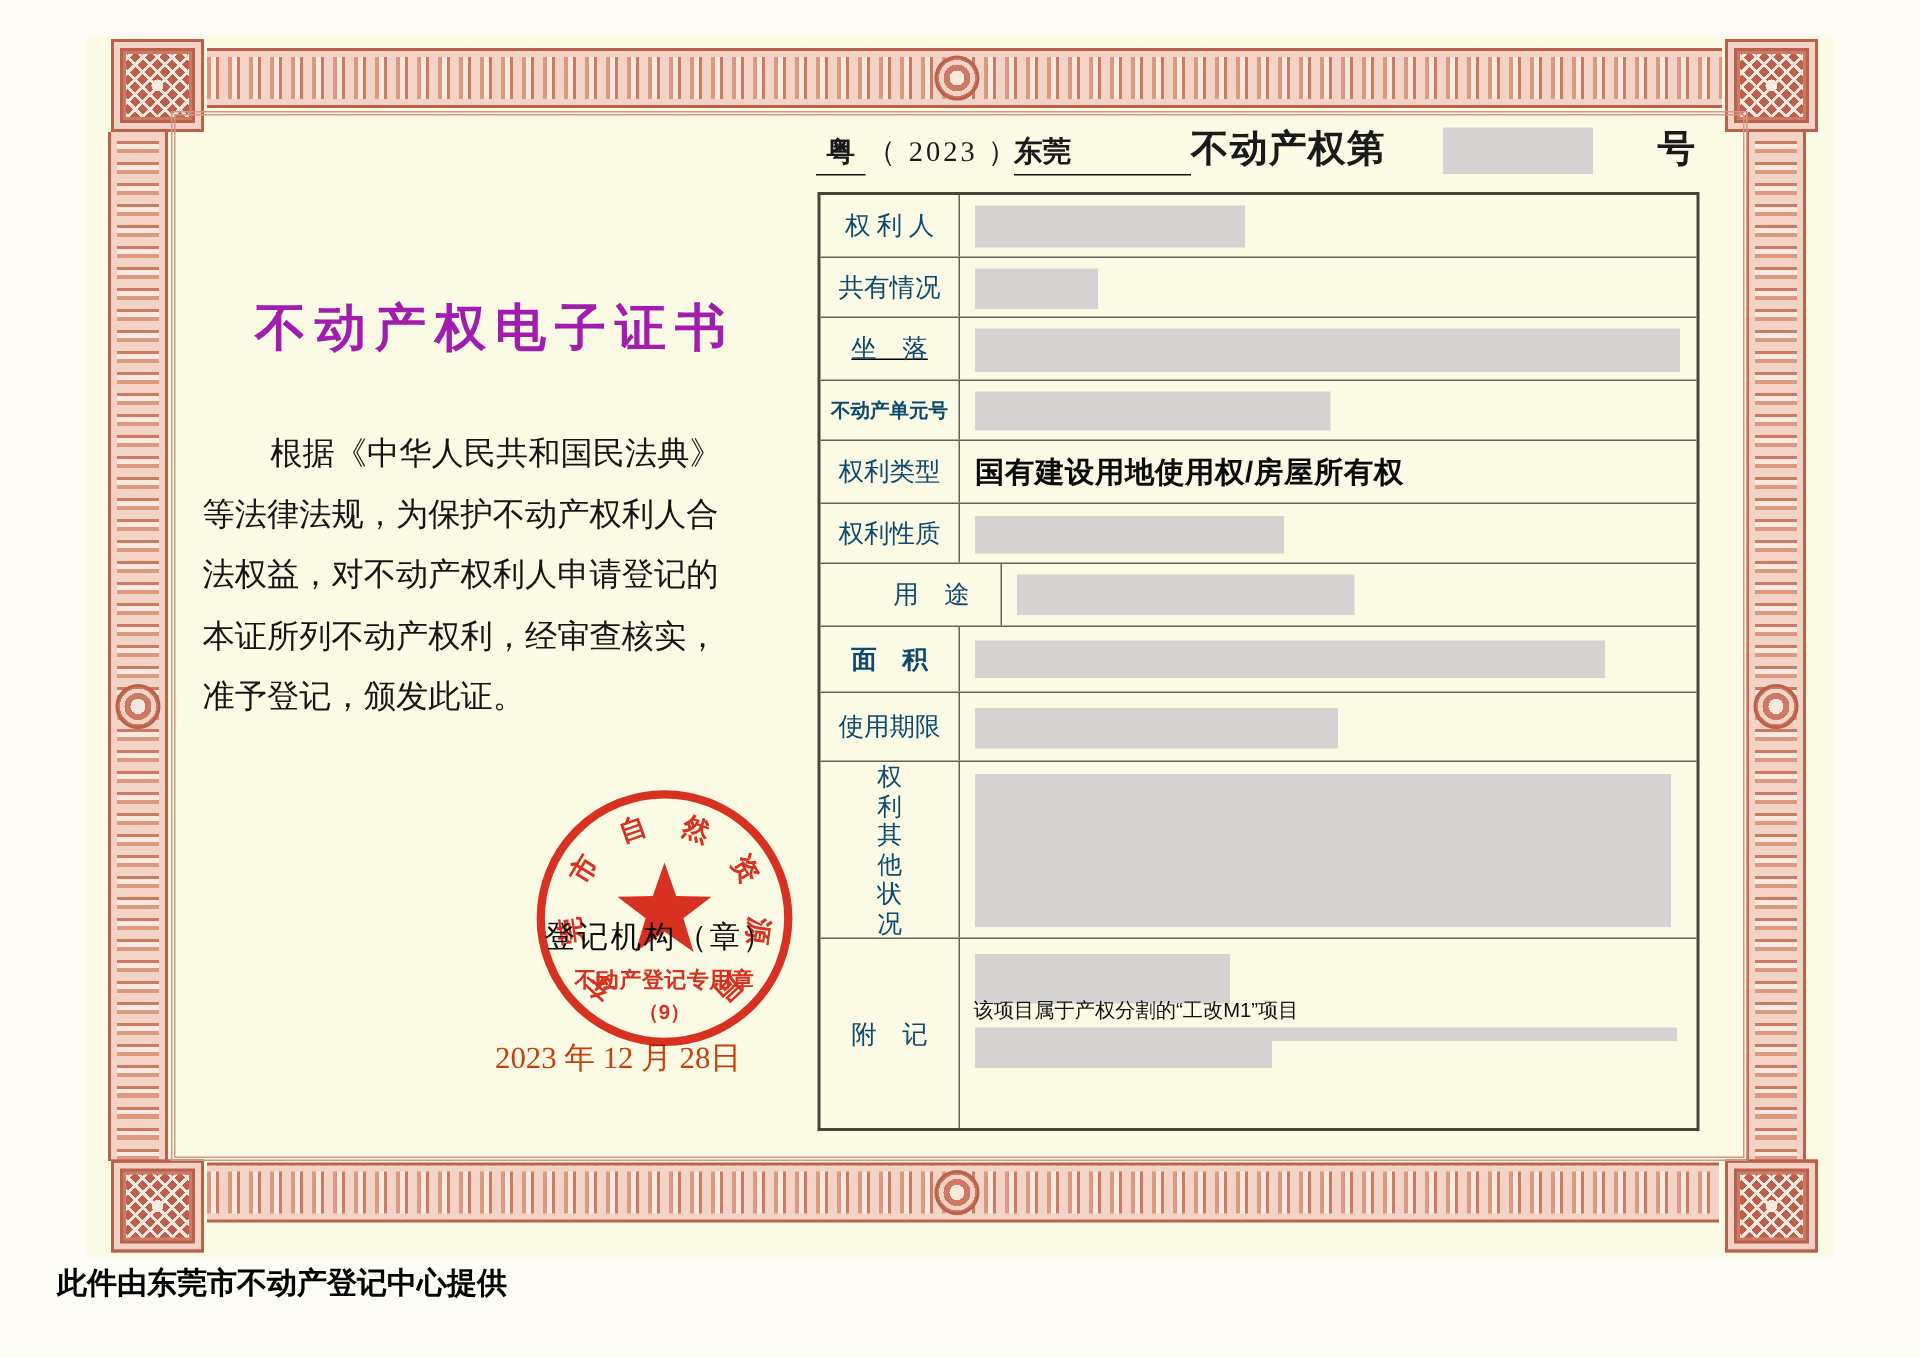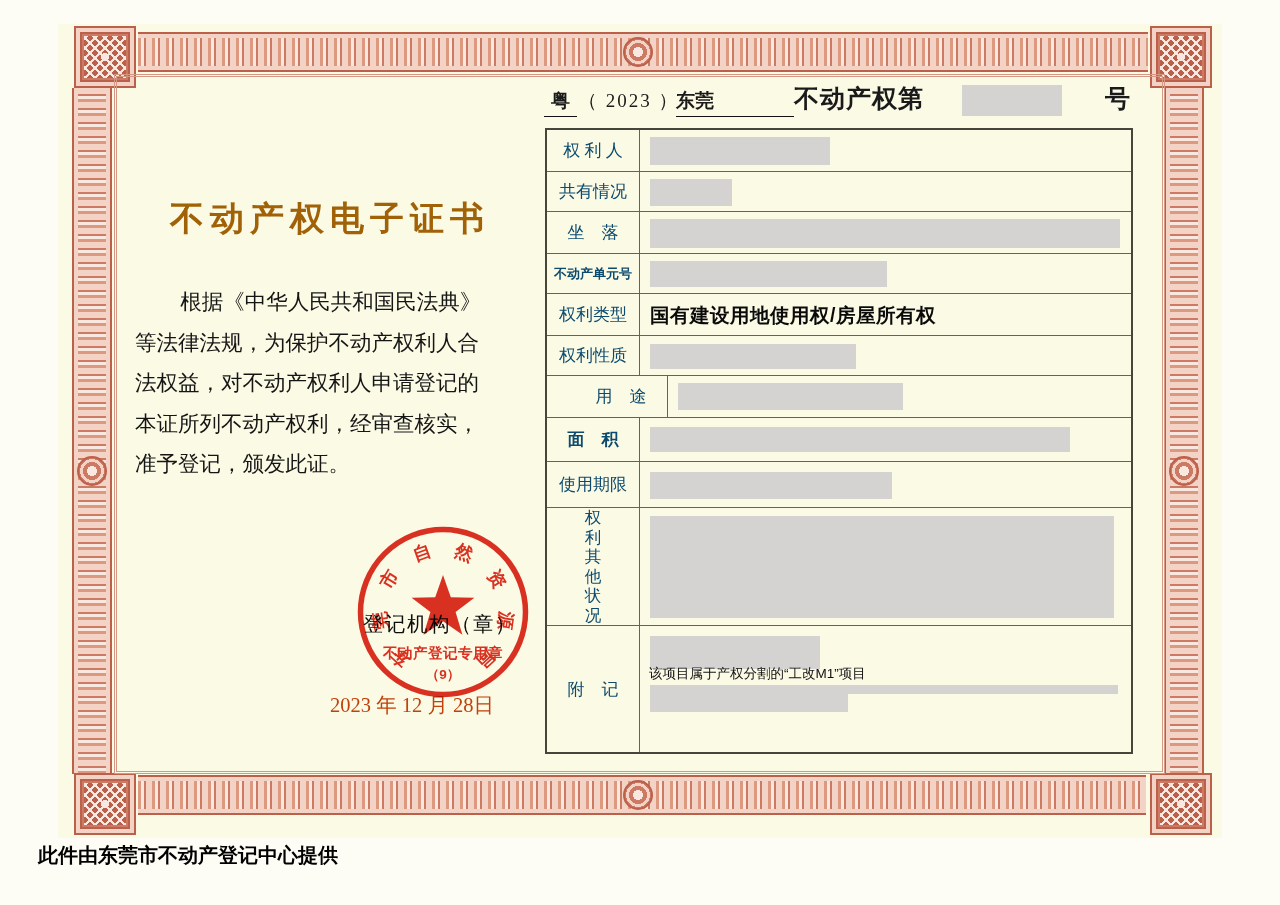--- a/index.html
+++ b/index.html
@@ -71,21 +71,21 @@
   .hdr-province{left:486px;top:64px;font-size:19px;font-weight:bold;border-bottom:1.5px solid #111;padding:0 7px 2px 7px;}
   .hdr-year{left:520px;top:64px;font-size:19px;letter-spacing:2px;}
   .hdr-city{left:618px;top:64px;width:118px;font-size:19px;font-weight:bold;
     border-bottom:1.5px solid #111;padding-bottom:2px;}
   .hdr-type{left:736px;top:58px;font-size:25px;font-weight:bold;letter-spacing:1px;}
   .hdr-redact{left:904px;top:61px;width:100px;height:31px;background:var(--redact);}
   .hdr-no{left:1047px;top:58px;font-size:25px;font-weight:bold;}
 
   
   .title{position:absolute;left:62px;top:172px;width:420px;text-align:center;
-    font-size:34px;font-weight:bold;letter-spacing:6px;color:#a16207;}
+    font-size:34px;font-weight:bold;letter-spacing:6px;color:#a21caf;}
   .body-text{position:absolute;left:77px;top:258px;width:420px;
     font-size:21.5px;line-height:40.5px;color:#151515;}
   .body-text .line.indent{text-indent:2.1em;}
   .authority{position:absolute;left:305px;top:586px;font-size:20.5px;letter-spacing:1.5px;color:#0d0d0d;z-index:1;}
   .issue-date{position:absolute;left:272px;top:667px;font-size:20.5px;color:#c2410c;z-index:1;}
 
   
   .seal{position:absolute;left:285px;top:488px;width:200px;height:200px;
     mix-blend-mode:multiply;opacity:.95;z-index:2;}
 
@@ -174,21 +174,21 @@
           <div class="tvalue">
             <div class="redact" style="left: 10px; top: 7px; width: 180px; height: 28px;"></div>
           </div>
         </div>
         <div class="trow" style="height: 40px;">
           <div class="tlabel">共有情况</div>
           <div class="tvalue">
             <div class="redact" style="left: 10px; top: 7px; width: 82px; height: 27px;"></div>
           </div>
         </div>
-        <div class="trow" style="height: 42px;">
+        <div class="trow" style="height: 42px; text-decoration: underline;">
           <div class="tlabel">坐　落</div>
           <div class="tvalue">
             <div class="redact" style="left: 10px; top: 7px; width: 470px; height: 29px;"></div>
           </div>
         </div>
         <div class="trow" style="height: 40px;">
           <div class="tlabel small">不动产单元号</div>
           <div class="tvalue">
             <div class="redact" style="left: 10px; top: 7px; width: 237px; height: 26px;"></div>
           </div>

